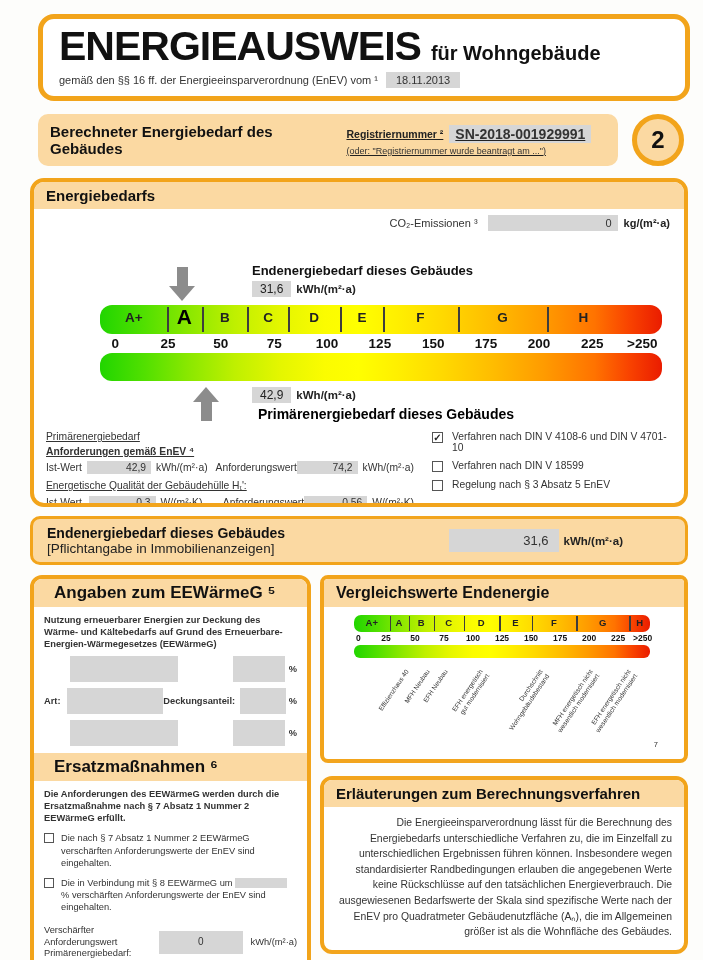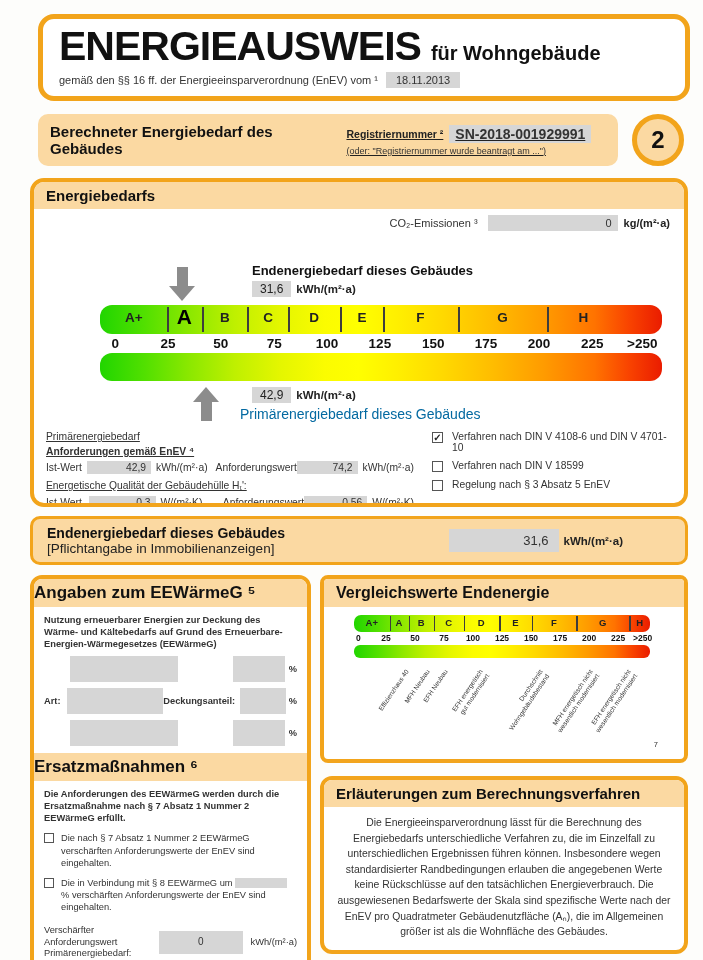--- a/index.html
+++ b/index.html
@@ -52,21 +52,21 @@
   .arrow-down .stem, .arrow-up .stem { width:11px; height:19px; background:#8c8c8c; margin:0 auto; }
   .arrow-down .head { width:0; height:0; border-left:13px solid transparent; border-right:13px solid transparent; border-top:15px solid #8c8c8c; }
   .arrow-up { top:82px; }
   .arrow-up .head { width:0; height:0; border-left:13px solid transparent; border-right:13px solid transparent; border-bottom:15px solid #8c8c8c; }
 
   .end-label { position:absolute; left:218px; top:54px; font-size:13px; font-weight:bold; color:#111; }
   .end-value-row { position:absolute; left:218px; top:72px; display:flex; align-items:center; }
   .value-chip { padding:1px 8px; font-size:12px; color:#222; }
   .unit-bold { font-size:11.5px; font-weight:bold; color:#222; margin-left:5px; }
   .prim-value-row { position:absolute; left:218px; top:178px; display:flex; align-items:center; }
-  .prim-label { position:absolute; left:206px; top:197px; font-size:14px; font-weight:normal; color:#0369a1; }
+  .prim-label { position:absolute; left:224px; top:197px; font-size:14px; font-weight:bold; color:#000000; }
 
   .req-cols { position:absolute; left:12px; right:10px; top:222px; display:flex; }
   .req-left { width:368px; font-size:10.3px; color:#333; }
   .req-right { flex:1; font-size:10.3px; color:#333; padding-left:18px; }
   .u-head { text-decoration:underline; margin-bottom:4px; }
   .b-head { font-weight:bold; }
   .req-row { display:flex; align-items:center; margin:2px 0 4px 0; }
   .req-row .lab1 { width:52px; }
   .req-row .box1 { width:78px; text-align:right; padding:1px 5px; }
   .req-row .un1 { width:80px; padding-left:5px; }
@@ -82,21 +82,21 @@
   .ee-left .l1 { font-size:14px; font-weight:bold; color:#111; }
   .ee-left .l2 { font-size:13.5px; color:#222; }
   .ee-right { display:flex; align-items:center; margin-right:48px; }
   .ee-value { width:110px; text-align:right; padding:4px 10px; font-size:13px; }
 
   
   .lower { margin:10px 15px 0 30px; width:658px; display:flex; gap:9px; }
   .left-col { width:281px; }
   .right-col { flex:1; display:flex; flex-direction:column; gap:13px; }
   .left-box { border-radius:12px; }
-  .sub-head { font-size:17px; padding:4px 0; }
+  .sub-head { font-size:17px; padding:4px 20px; }
   .pad { padding:7px 10px; }
   .small-bold { font-size:9.3px; font-weight:bold; color:#333; line-height:1.3; }
   .eew-row { display:flex; align-items:center; margin-top:6px; font-size:9.3px; font-weight:bold; color:#333; }
   .eew-row .art { width:26px; }
   .eew-row .bigbox { width:108px; height:26px; }
   .eew-row .mid { flex:1; text-align:right; padding-right:5px; }
   .eew-row .smallbox { width:52px; height:26px; }
   .eew-row .pct { width:12px; text-align:right; }
   .ers-chk { display:flex; align-items:flex-start; font-size:9.3px; color:#333; margin-top:8px; line-height:1.3; }
   .ers-chk .cb { margin-right:7px; margin-top:1px; width:10px; height:10px; min-width:10px; }
@@ -117,21 +117,21 @@
   .vg-ticks { position:relative; height:13px; }
   .vg-ticks .tick { position:absolute; top:1px; transform:translateX(-50%); font-size:8.5px; font-weight:bold; color:#111; }
   .vg-bar { height:13px; border-radius:6px; }
   .vg-labels { position:relative; height:92px; }
   .vg-labels .rlab { position:absolute; top:10px; width:100px; text-align:right; font-size:6.6px; color:#333; line-height:1.15; transform:rotate(-56deg); transform-origin:right top; white-space:pre-line; }
   .vg-marker7 { position:absolute; right:26px; bottom:10px; font-size:7.5px; color:#333; }
 
   
   .erl-box { border-radius:12px; }
   .erl-head { font-size:15px; }
-  .erl-text { padding:8px 12px 10px 12px; font-size:10.4px; color:#333; line-height:1.5; text-align:center; }
+  .erl-text { padding:8px 12px 10px 12px; font-size:10.4px; color:#333; line-height:1.5; text-align:right; }
 </style>
 </head>
 <body>
 
 <div class="header-box">
   <div class="title-row">
     <span class="main-title">ENERGIEAUSWEIS</span>
     <span class="title-suffix">für Wohngebäude</span>
   </div>
   <div class="law-row">

